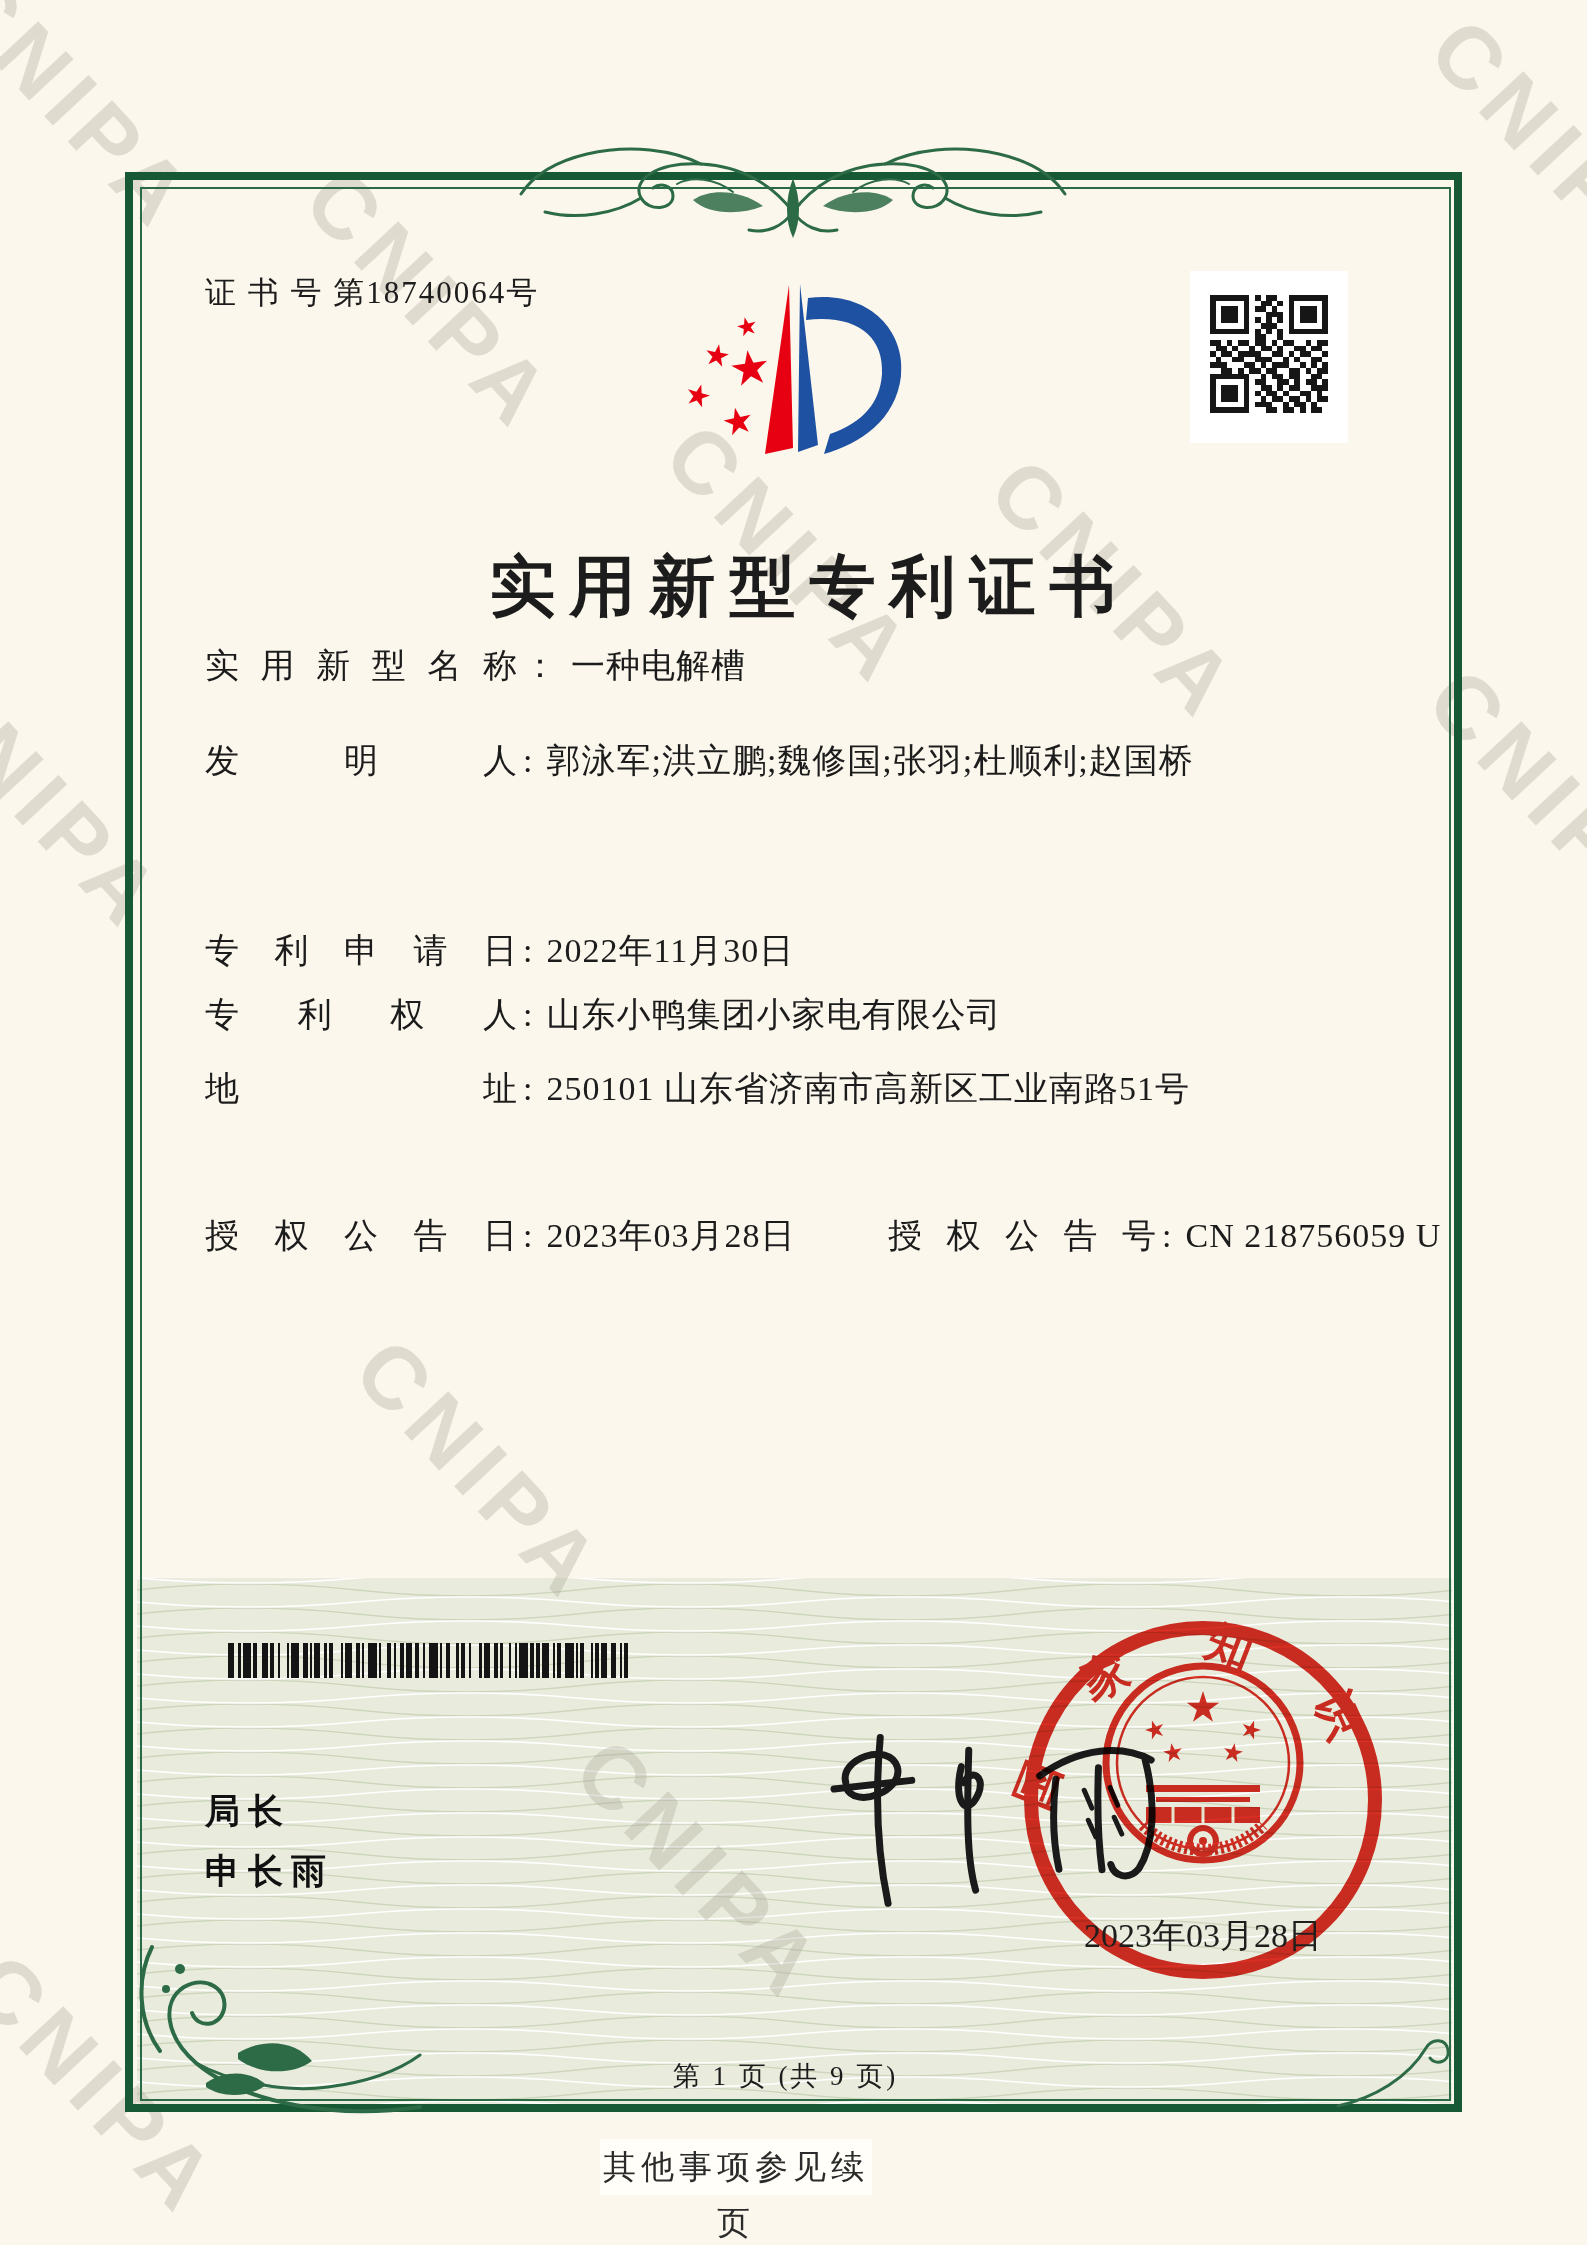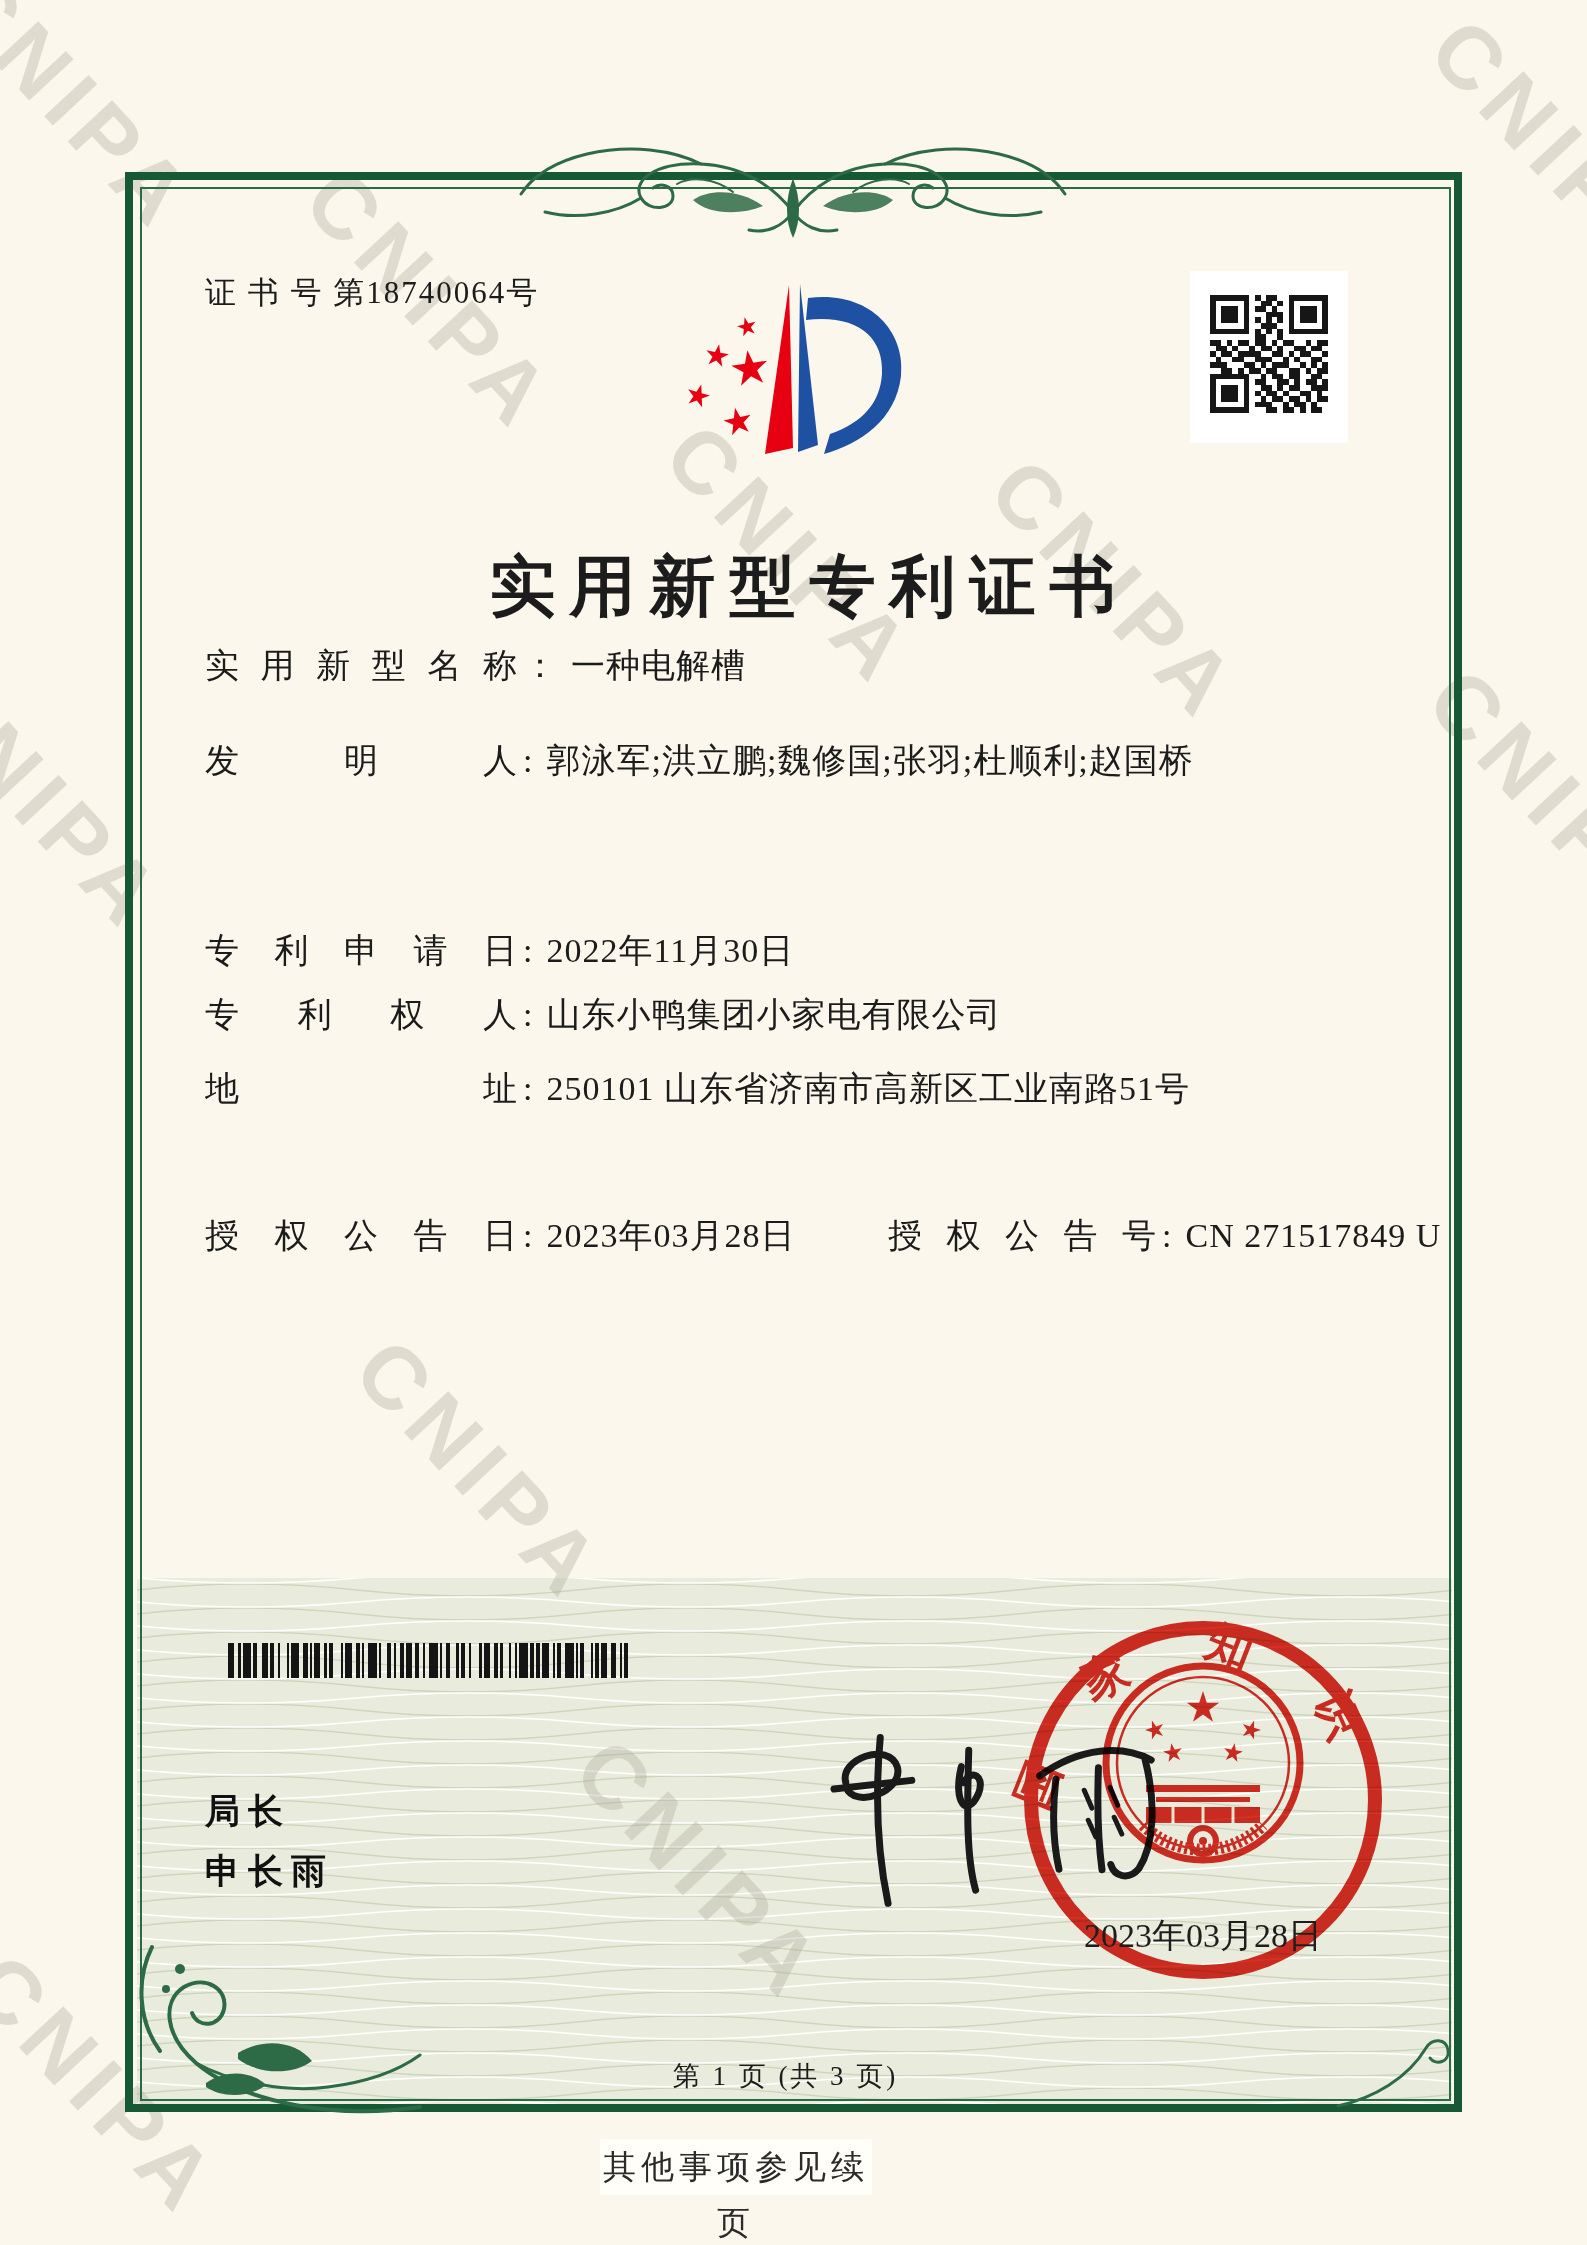--- a/index.html
+++ b/index.html
@@ -409,21 +409,21 @@
   </div>
   <div class="row" style="top:992px">
     <span class="lbl">专利权人</span><span class="sep">:</span><span class="val">山东小鸭集团小家电有限公司</span>
   </div>
   <div class="row" style="top:1066px">
     <span class="lbl">地址</span><span class="sep">:</span><span class="val">250101 山东省济南市高新区工业南路51号</span>
   </div>
   <div class="row" style="top:1213px">
     <span class="lbl">授权公告日</span><span class="sep">:</span><span class="val">2023年03月28日</span>
     <span class="auth2">
-      <span class="lbl">授权公告号</span><span class="sep">:</span><span class="val">CN 271517849 U</span>
+      <span class="lbl">授权公告号</span><span class="sep">:</span><span class="val">CN 218756059 U</span>
     </span>
   </div>
 
 
   <div class="barcode" id="barcode-bars">
       <span style="width:6.3px;background:#141414"></span>
       <span style="width:4.2px;background:transparent"></span>
       <span style="width:2.1px;background:#141414"></span>
       <span style="width:2.1px;background:transparent"></span>
       <span style="width:8.4px;background:#141414"></span>
@@ -575,16 +575,16 @@
           <line x1="0" y1="44" x2="0" y2="60"></line>
         <line x1="30" y1="44" x2="30" y2="60"></line>
       </g>
       <path d="M-60,62 A 85,85 0 0 0 60,62" fill="none" stroke-width="12" stroke-dasharray="3,3"></path>
       <circle cy="78" r="13" fill="none" stroke-width="6"></circle>
       <circle cy="78" r="4" stroke="none"></circle>
     </g>
     <text x="195" y="337" text-anchor="middle" font-size="34" fill="#141414" font-family="Liberation Serif, DejaVu Serif, serif">2023年03月28日</text>
   </svg>
 
-  <div class="page-num">第 1 页 (共 3 页)</div>
+  <div class="page-num">第 1 页 (共 9 页)</div>
   <div class="foot-note">其他事项参见续页</div>
 
 </div>
 
 </body></html>

